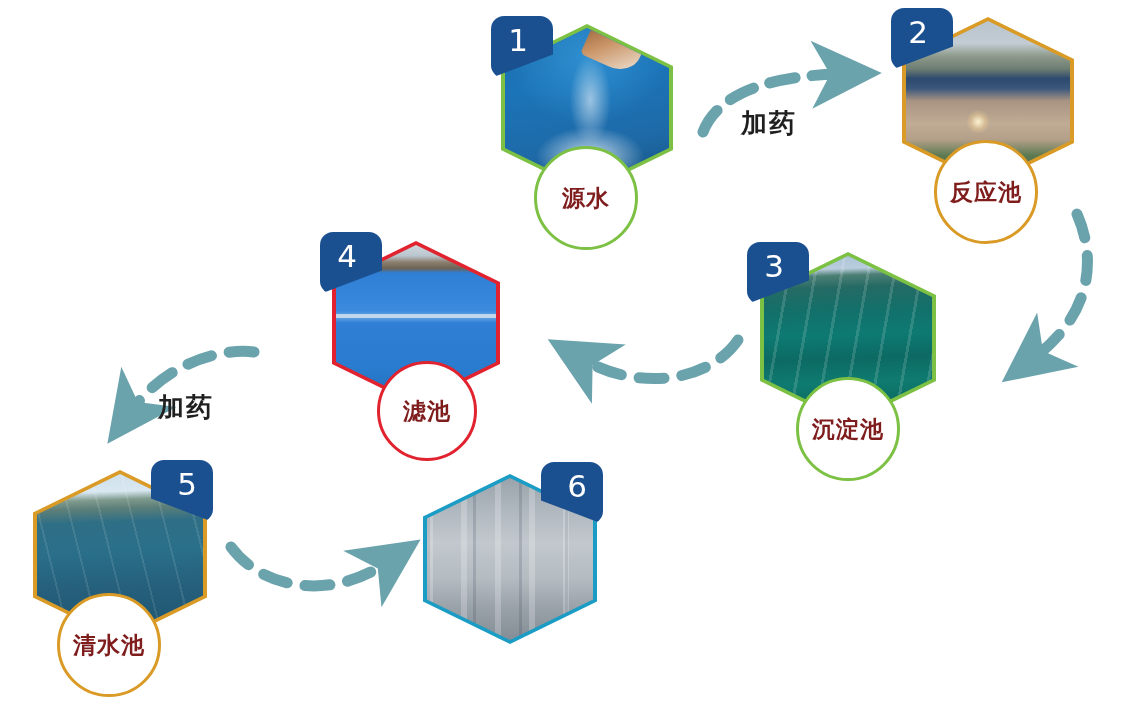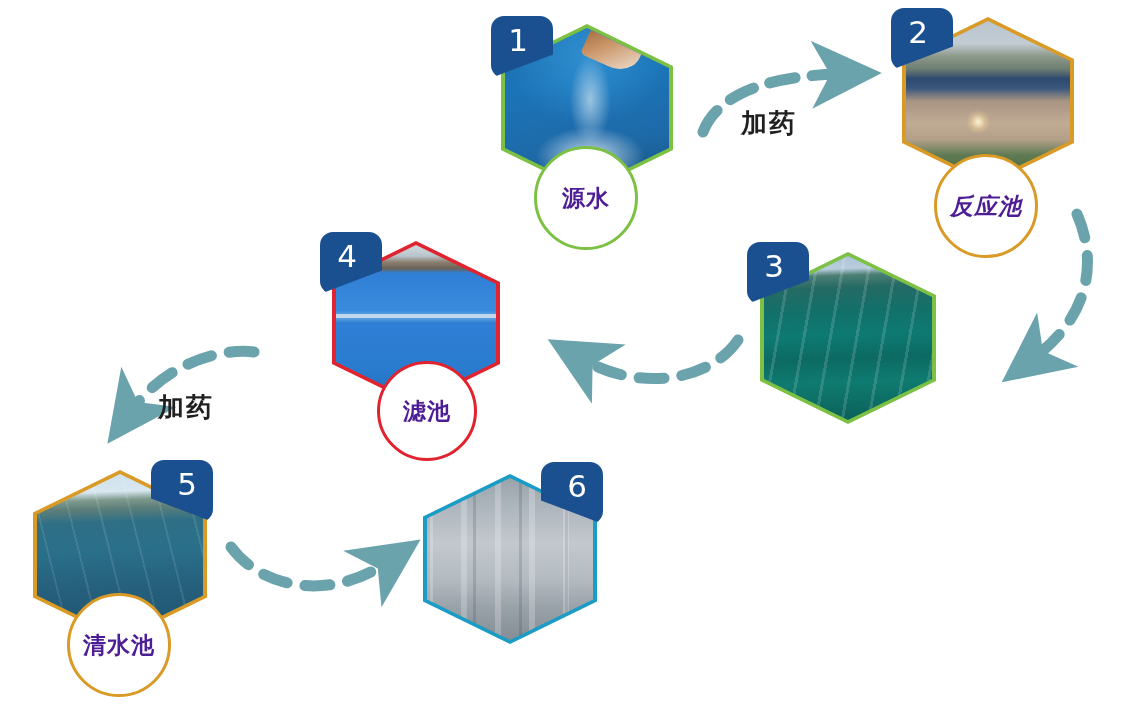--- a/index.html
+++ b/index.html
@@ -137,21 +137,21 @@
   .caption {
     position: absolute;
     border-radius: 50%;
     background: #ffffff;
     border: 3px solid #7cc144;
     display: flex; align-items: center; justify-content: center;
     z-index: 8;
     text-align: center;
   }
   .caption span {
-    color: #4c1d95;
+    color: #7f1d1d;
     font-size: 23px;
     font-weight: 700;
     letter-spacing: 1px;
     white-space: nowrap;
   }
 
   
   .arrow-label {
     position: absolute;
     color: #1f1f1f;
@@ -208,36 +208,39 @@
     <div class="hex-wrap" style="width:172px; height:168px;">
       <div class="hex-outer" style="background:#d99a26;"></div>
       <div class="hex-inner">
         <div class="photo ph-reaction"></div>
       </div>
     </div>
     <div class="badge left" style="left:-11px; top:-9px; --badge-color:#1b5090;">
       <div class="bg"></div>
       <div class="num">2</div>
     </div>
-    <div class="caption" style="left:32px; top:137px; width:104px; height:104px; border-color:#d99a26;font-style:italic;">
+    <div class="caption" style="left:32px; top:123px; width:104px; height:104px; border-color:#d99a26;">
       <span>反应池</span>
     </div>
   </div>
 
   <div class="node" style="left:760px; top:252px; width:176px; height:172px;">
     <div class="hex-wrap" style="width:176px; height:172px;">
       <div class="hex-outer" style="background:#7cc144;"></div>
       <div class="hex-inner">
         <div class="photo ph-sediment"></div>
       </div>
     </div>
     <div class="badge left" style="left:-13px; top:-10px; --badge-color:#1b5090;">
       <div class="bg"></div>
       <div class="num">3</div>
     </div>
+    <div class="caption" style="left:36px; top:125px; width:104px; height:104px; border-color:#7cc144;">
+      <span>沉淀池</span>
+    </div>
   </div>
 
   <div class="node" style="left:332px; top:241px; width:168px; height:164px;">
     <div class="hex-wrap" style="width:168px; height:164px;">
       <div class="hex-outer" style="background:#e0232e;"></div>
       <div class="hex-inner">
         <div class="photo ph-filter"></div>
       </div>
     </div>
     <div class="badge left" style="left:-12px; top:-9px; --badge-color:#1b5090;">
@@ -253,21 +256,21 @@
     <div class="hex-wrap" style="width:174px; height:170px;">
       <div class="hex-outer" style="background:#d99a26;"></div>
       <div class="hex-inner">
         <div class="photo ph-clear"></div>
       </div>
     </div>
     <div class="badge right" style="left:118px; top:-10px; --badge-color:#1b5090;">
       <div class="bg"></div>
       <div class="num">5</div>
     </div>
-    <div class="caption" style="left:34px; top:123px; width:104px; height:104px; border-color:#d99a26;">
+    <div class="caption" style="left:24px; top:123px; width:104px; height:104px; border-color:#d99a26;">
       <span>清水池</span>
     </div>
   </div>
 
   <div class="node" style="left:423px; top:474px; width:174px; height:170px;">
     <div class="hex-wrap" style="width:174px; height:170px;">
       <div class="hex-outer" style="background:#1a9cc4;"></div>
       <div class="hex-inner">
         <div class="photo ph-pump"></div>
       </div>

